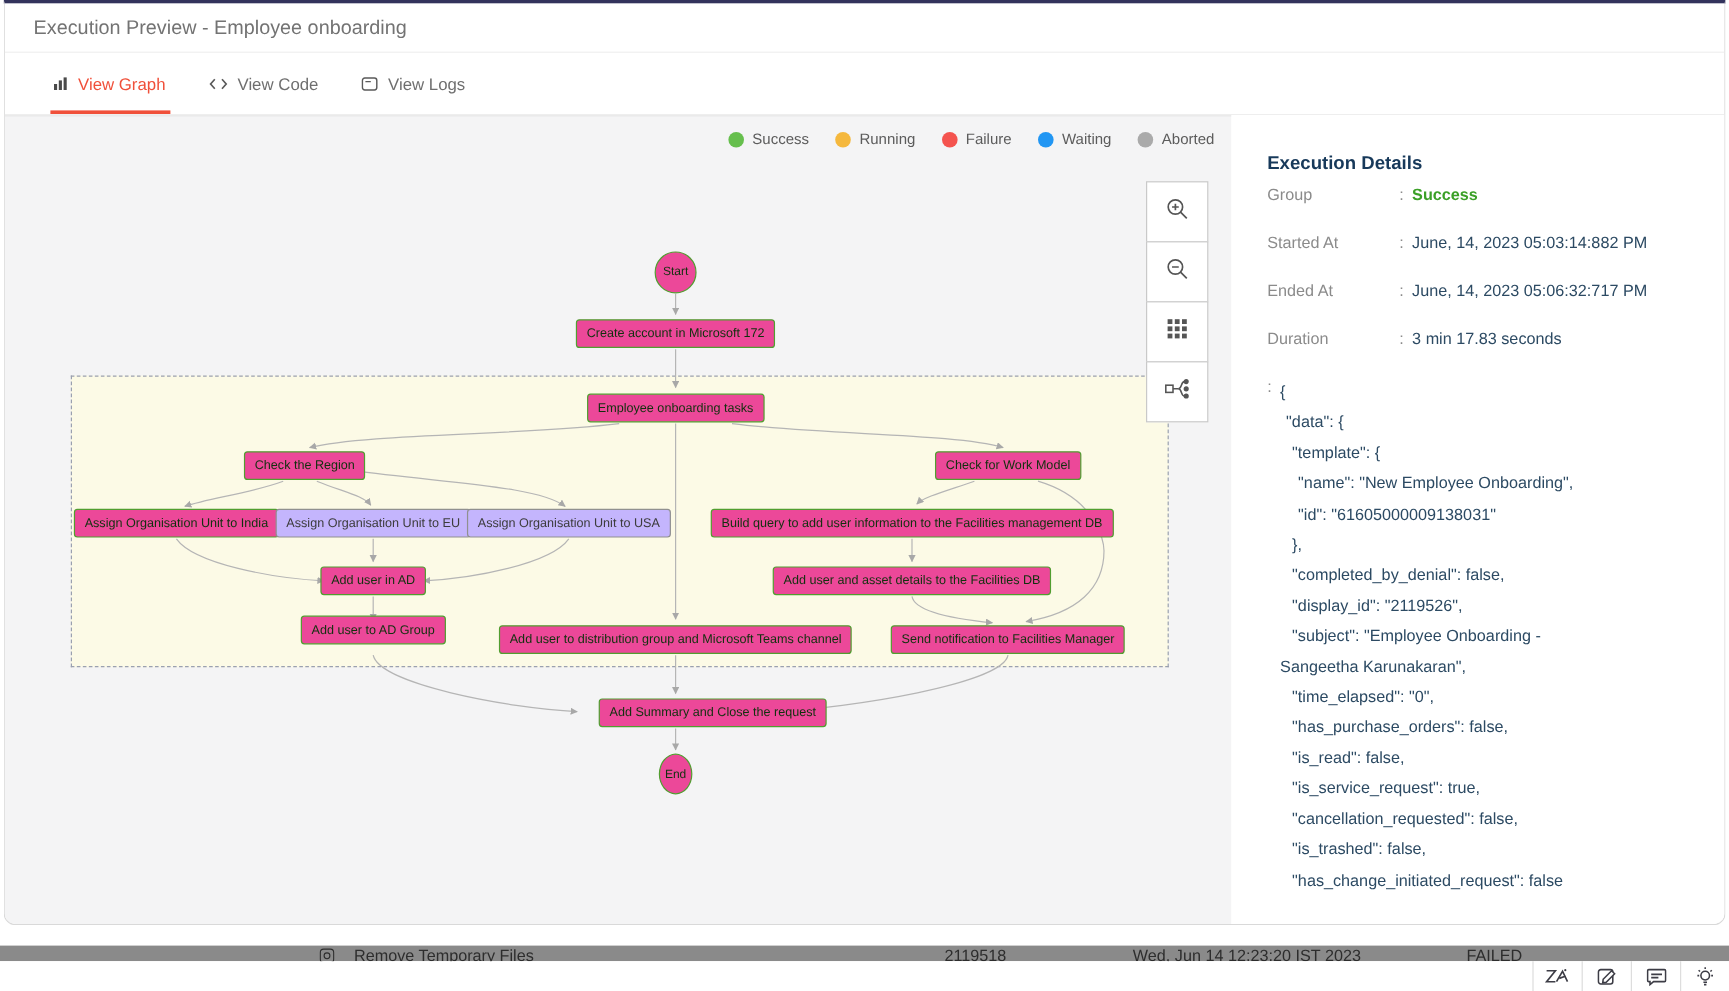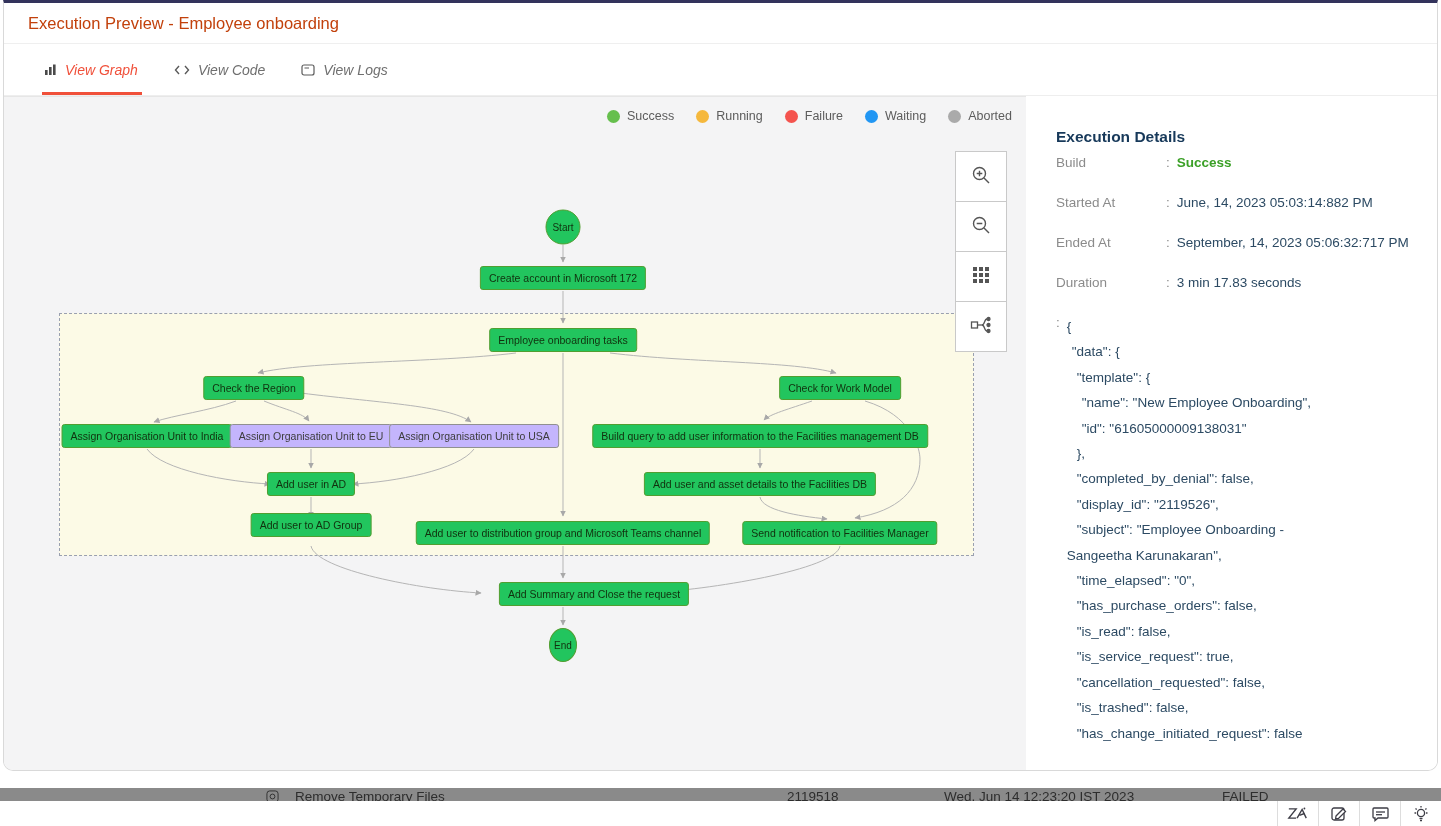--- a/index.html
+++ b/index.html
@@ -2,23 +2,23 @@
 <html><head>
 <meta charset="utf-8">
 <style>
   * { margin:0; padding:0; box-sizing:border-box; }
   html,body { width:1441px; height:826px; font-family:"Liberation Sans", sans-serif; background:#fff; overflow:hidden; }
 
   
   .modal { position:absolute; top:0; left:3px; width:1435px; height:771px; background:#fff;
            border:1px solid #d9d9d9; border-top:3px solid #33335c; border-radius:0 0 10px 10px; overflow:hidden; }
   .modal-header { height:41px; display:flex; align-items:center; padding:0 24px; border-bottom:1px solid #efefef; }
-  .modal-title { font-size:16.5px; color:#c2410c; }
-
-  .tab-bar { height:52px; display:flex; align-items:center; padding-left:40px; border-bottom:1px solid #eee; gap:36px;font-style:italic; }
+  .modal-title { font-size:16.5px; color:#737373; }
+
+  .tab-bar { height:52px; display:flex; align-items:center; padding-left:40px; border-bottom:1px solid #eee; gap:36px; }
   .tab { display:flex; align-items:center; gap:8px; font-size:14px; color:#6f6f6f; cursor:pointer; height:100%; position:relative; }
   .tab .ticon { display:flex; align-items:center; color:#5a5a5a; }
   .tab.active { color:#f0503a; }
   .tab.active::after { content:""; position:absolute; left:-2px; right:-4px; bottom:0; height:3px; background:#f0503a; }
 
   .content { display:flex; height:676px; }
 
   
   .graph-area { position:relative; width:1022px; height:676px; background:#f4f4f5; border-top:1px solid #e6e6e6; overflow:hidden; }
   .legend { position:absolute; top:12px; right:14px; display:flex; align-items:center; gap:22px; }
@@ -30,21 +30,21 @@
               display:flex; align-items:center; justify-content:center; cursor:pointer; color:#555; }
   .zoom-btn:first-child { margin-top:0; }
 
   .region { position:absolute; left:55px; top:216px; width:915px; height:243px; background:#fcfae6; border:1px dashed #9aa0b0; }
 
   svg.edges { position:absolute; left:0; top:0; pointer-events:none; }
   .edge { fill:none; stroke:#b5b5b5; stroke-width:1; }
 
   .gnode { position:absolute; transform:translate(-50%,-50%); white-space:nowrap; font-size:10.5px;
            padding:5px 8px; border-radius:3px; text-align:center; cursor:pointer; z-index:3; }
-  .gnode.success { background:#22c55e; border:1px solid #519e30; color:#11310e; }
+  .gnode.success { background:#ec4899; border:1px solid #519e30; color:#11310e; }
   .gnode.neutral { background:#c4b5fd; border:1px solid #909090; color:#3c3c3c; }
   .gnode.circle  { width:35px; height:35px; border-radius:50%; padding:0; display:flex; align-items:center; justify-content:center; font-size:10px; }
   .gnode.ellipse { width:28px; height:34px; border-radius:50%; padding:0; display:flex; align-items:center; justify-content:center; font-size:10px; }
 
   
   .details { flex:1; background:#fff; padding:32px 24px 0 30px; overflow:hidden; }
   .details-heading { font-size:15.5px; font-weight:bold; color:#17395a; margin-bottom:8px; }
   .drow { display:flex; font-size:13.5px; margin-bottom:23px; line-height:17px; }
   .dlabel { width:110px; color:#8b8b8b; flex:none; }
   .dcolon { color:#8b8b8b; margin-right:7px; }
@@ -268,33 +268,33 @@
           <div class="gnode success" style="left: 836px; top: 436px;">Send notification to Facilities Manager</div>
           <div class="gnode success" style="left: 590px; top: 497px;">Add Summary and Close the request</div>
           <div class="gnode success ellipse" style="left: 559px; top: 548px;">End</div>
         </div>
     </div>
 
     <div class="details">
       <div class="details-heading">Execution Details</div>
       <div id="detail-rows">
           <div class="drow">
-            <span class="dlabel">Build</span>
+            <span class="dlabel">Group</span>
             <span class="dcolon">:</span>
             <span class="dvalue status-success">Success</span>
           </div>
           <div class="drow">
             <span class="dlabel">Started At</span>
             <span class="dcolon">:</span>
             <span class="dvalue">June, 14, 2023 05:03:14:882 PM</span>
           </div>
           <div class="drow">
             <span class="dlabel">Ended At</span>
             <span class="dcolon">:</span>
-            <span class="dvalue">September, 14, 2023 05:06:32:717 PM</span>
+            <span class="dvalue">June, 14, 2023 05:06:32:717 PM</span>
           </div>
           <div class="drow">
             <span class="dlabel">Duration</span>
             <span class="dcolon">:</span>
             <span class="dvalue">3 min 17.83 seconds</span>
           </div>
         </div>
       <div class="drow input-row">
         <span class="dcolon">:</span>
         <div class="json-block" id="json-block">

